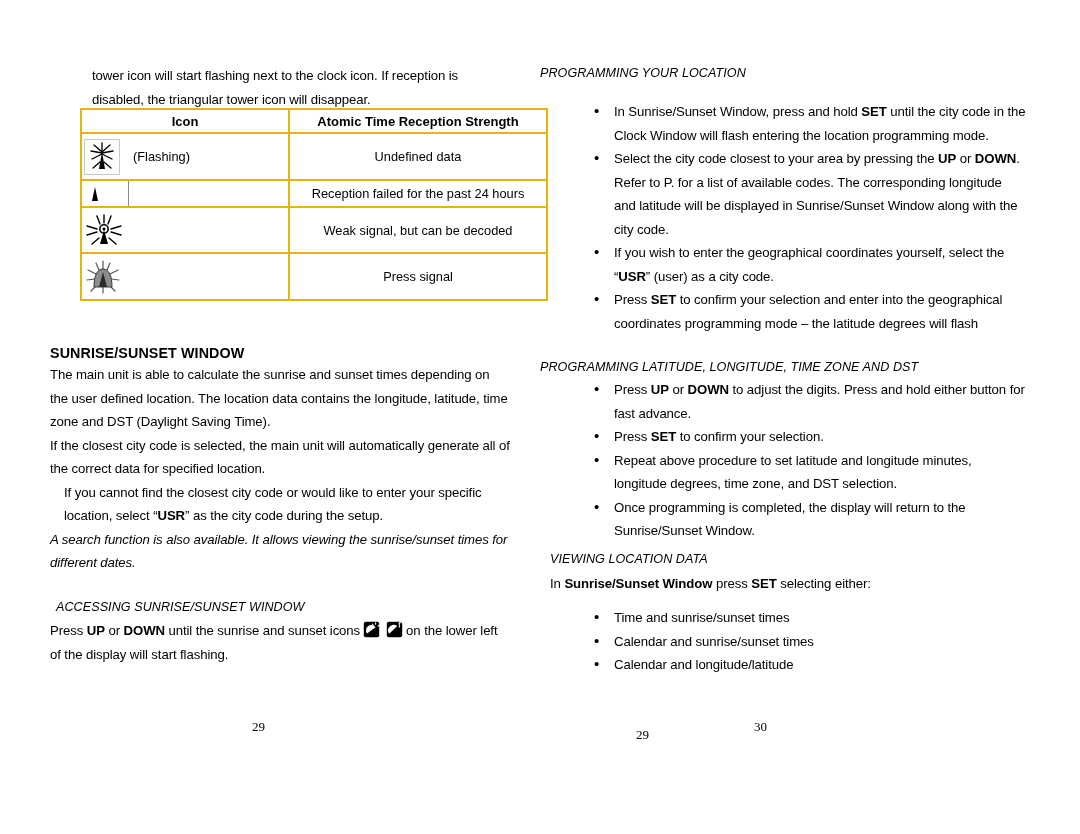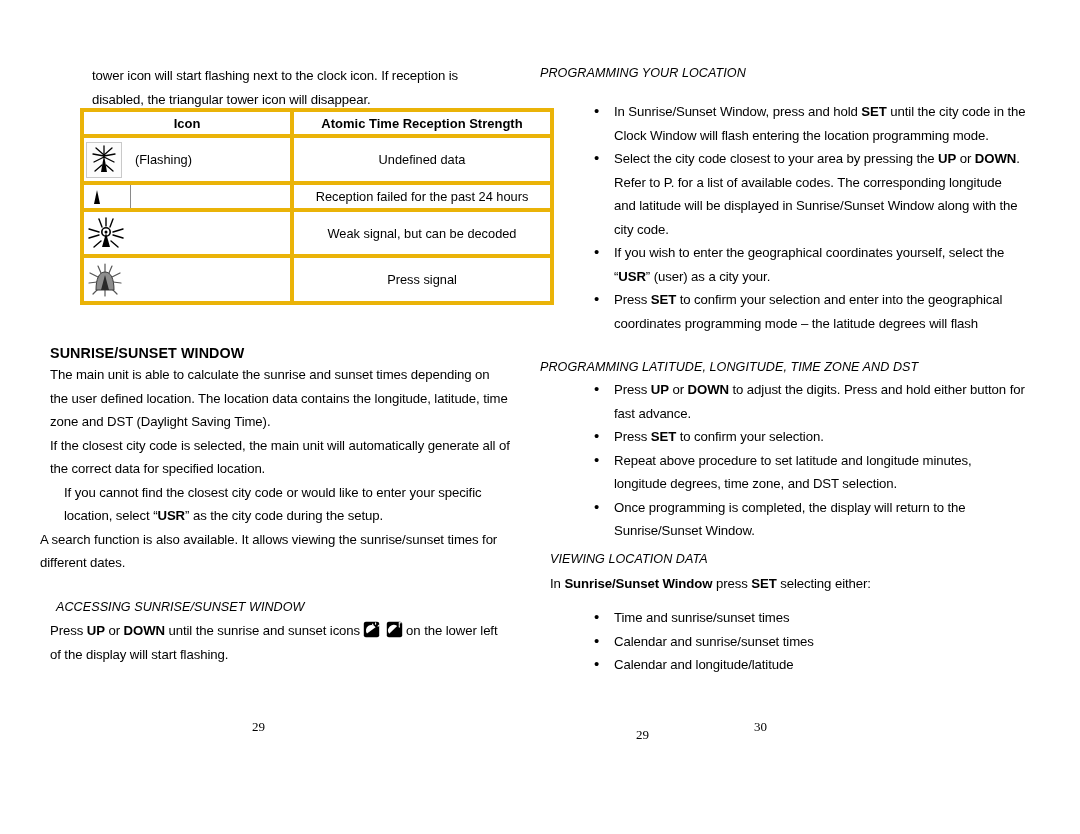--- a/index.html
+++ b/index.html
@@ -63,21 +63,21 @@
   
   #reception-table {
     position: absolute;
     left: 40px;
     top: 108px;
     width: 462px;
     border-collapse: collapse;
     table-layout: fixed;
   }
   #reception-table td, #reception-table th {
-    border: 4px solid #eab308;
+    border: 2px solid #eab308;
     padding: 0;
     font-size: 12.8px;
     font-weight: normal;
     text-align: center;
     vertical-align: middle;
   }
   #reception-table th {
     font-weight: bold;
     height: 22px;
     font-size: 13px;
@@ -296,21 +296,21 @@
           <td>Press signal</td>
         </tr>
       </tbody>
     </table>
 
     <div id="sunrise-section">
       <div class="sec-head" style="margin-left:10px;">SUNRISE/SUNSET WINDOW</div>
       <div class="para" style="margin-left:10px;margin-top:2px;">The main unit is able to calculate the sunrise and sunset times depending on the user defined location. The location data contains the longitude, latitude, time zone and DST (Daylight Saving Time).</div>
       <div class="para" style="margin-left:10px;">If the closest city code is selected, the main unit will automatically generate all of the correct data for specified location.</div>
       <div class="para" style="margin-left:24px;"><span>If you cannot find the closest city code or would like to enter your specific location, select “</span><b>USR</b><span>” as the city code during the setup.</span></div>
-      <div class="para" style="">A search function is also available. It allows viewing the sunrise/sunset times for different dates.</div>
+      <div class="para" style="margin-left:10px;font-style:italic;">A search function is also available. It allows viewing the sunrise/sunset times for different dates.</div>
     </div>
 
     <div id="accessing-section">
       <div class="sub-head" style="margin-left:16px;">ACCESSING SUNRISE/SUNSET WINDOW</div>
       <div class="para" style="margin-left:10px;margin-top:5px;"><span>Press </span><b>UP</b><span> or </span><b>DOWN</b><span> until the sunrise and sunset icons</span><span class="ss-icon"><svg width="17" height="17" viewBox="0 0 17 17">
               <rect x="0.8" y="0.8" width="15.4" height="15.4" rx="2" fill="#000"></rect>
               <path d="M4 12.5 A5 5 0 0 1 12.6 6.2 L4 12.5 Z" fill="#fff"></path>
               <g stroke="#fff" stroke-width="1.1" stroke-linecap="round">
                 <line x1="12.6" y1="3.2" x2="12.6" y2="1.9"></line>
                 <line x1="15.1" y1="5.1" x2="16.1" y2="4.3"></line>
@@ -329,21 +329,21 @@
 
   </div>
 
   <div class="col col-right">
 
     <div id="prog-location-head" class="sub-head">PROGRAMMING YOUR LOCATION</div>
 
     <ul id="prog-location-list" class="bullets">
       <li><span>In Sunrise/Sunset Window, press and hold </span><b>SET</b><span> until the city code in the Clock Window will flash entering the location programming mode.</span></li>
       <li><span>Select the city code closest to your area by pressing the </span><b>UP</b><span> or </span><b>DOWN</b><span>. Refer to P. for a list of available codes. The corresponding longitude and latitude will be displayed in Sunrise/Sunset Window along with the city code.</span></li>
-      <li><span>If you wish to enter the geographical coordinates yourself, select the “</span><b>USR</b><span>” (user) as a city your.</span></li>
+      <li><span>If you wish to enter the geographical coordinates yourself, select the “</span><b>USR</b><span>” (user) as a city code.</span></li>
       <li><span>Press </span><b>SET</b><span> to confirm your selection and enter into the geographical coordinates programming mode – the latitude degrees will flash</span></li>
     </ul>
 
     <div id="prog-latlon-head" class="sub-head">PROGRAMMING LATITUDE, LONGITUDE, TIME ZONE AND DST</div>
 
     <ul id="prog-latlon-list" class="bullets">
       <li><span>Press </span><b>UP</b><span> or </span><b>DOWN</b><span> to adjust the digits. Press and hold either button for fast advance.</span></li>
       <li><span>Press </span><b>SET</b><span> to confirm your selection.</span></li>
       <li><span>Repeat above procedure to set latitude and longitude minutes, longitude degrees, time zone, and DST selection.</span></li>
       <li><span>Once programming is completed, the display will return to the Sunrise/Sunset Window.</span></li>

